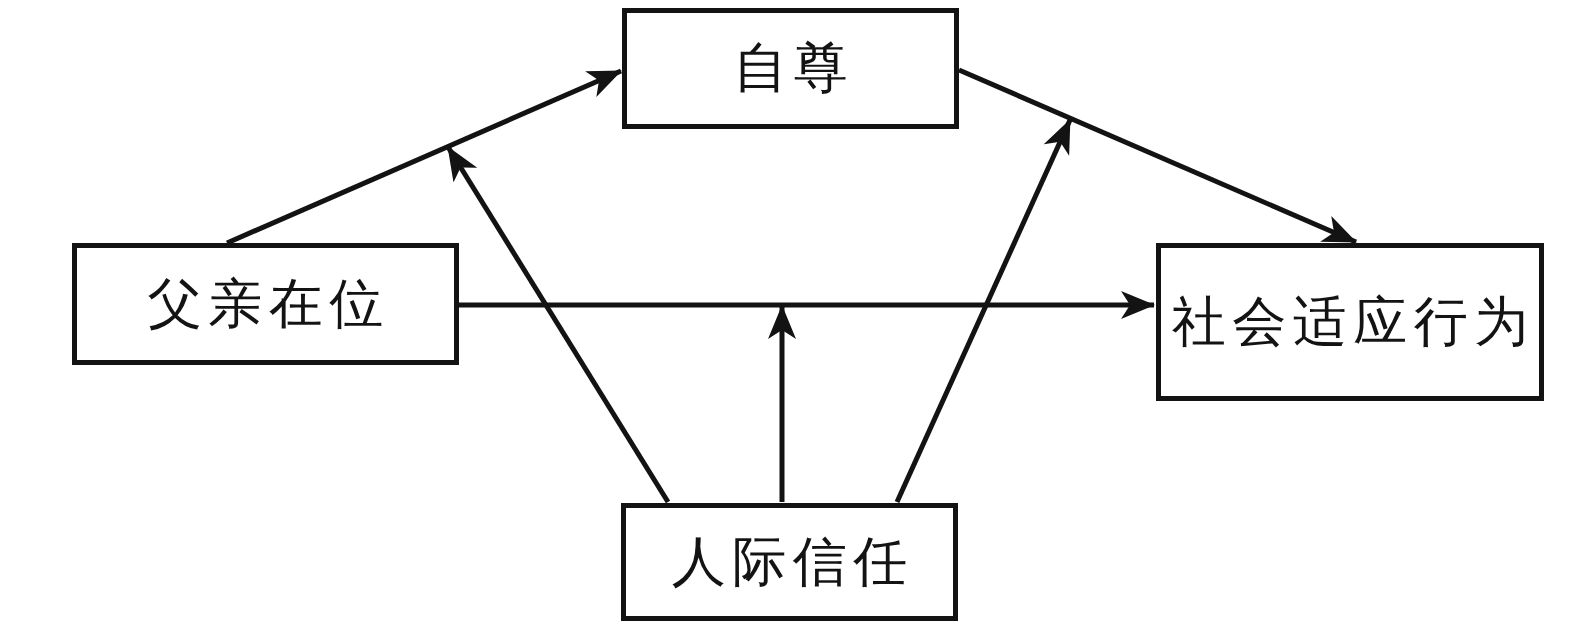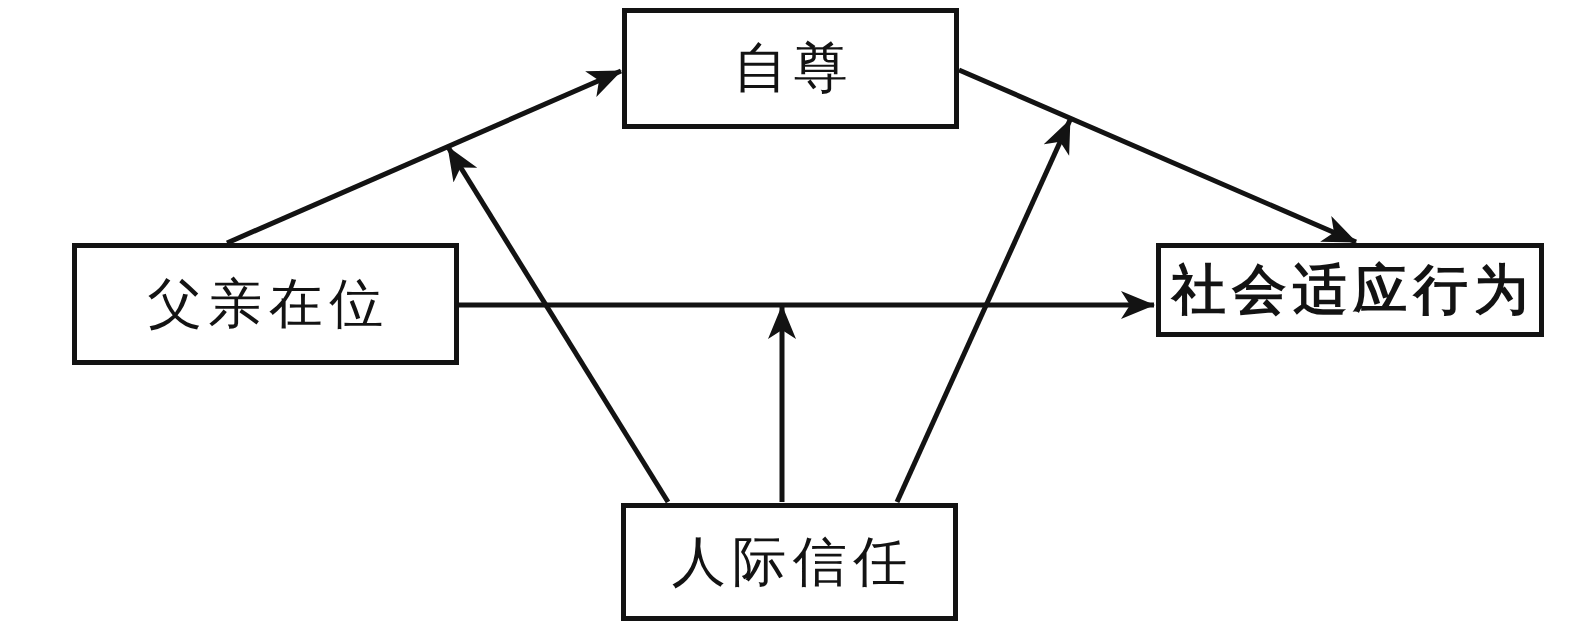--- a/index.html
+++ b/index.html
@@ -29,21 +29,21 @@
     justify-content: center;
     color: #131313;
     font-size: 54px;
     letter-spacing: 0.12em;
     text-indent: 0.12em;
     white-space: nowrap;
     z-index: 2;
   }
   .node-self-esteem      { left: 622px; top: 8px;   width: 337px; height: 121px; }
   .node-father-presence  { left: 32px;  top: 243px; width: 387px; height: 122px; margin-left: 40px; }
-  .node-social-adaptation{ left: 1156px;top: 243px; width: 388px; height: 94px; font-weight: bold; }
+  .node-social-adaptation{ left: 1156px;top: 243px; width: 388px; height: 158px; }
   .node-interpersonal-trust { left: 621px; top: 503px; width: 337px; height: 118px; }
   .edge-line {
     stroke: #131313;
     stroke-width: 5;
     fill: none;
   }
   .arrowhead-fill { fill: #131313; }
 </style>
 </head>
 <body>

